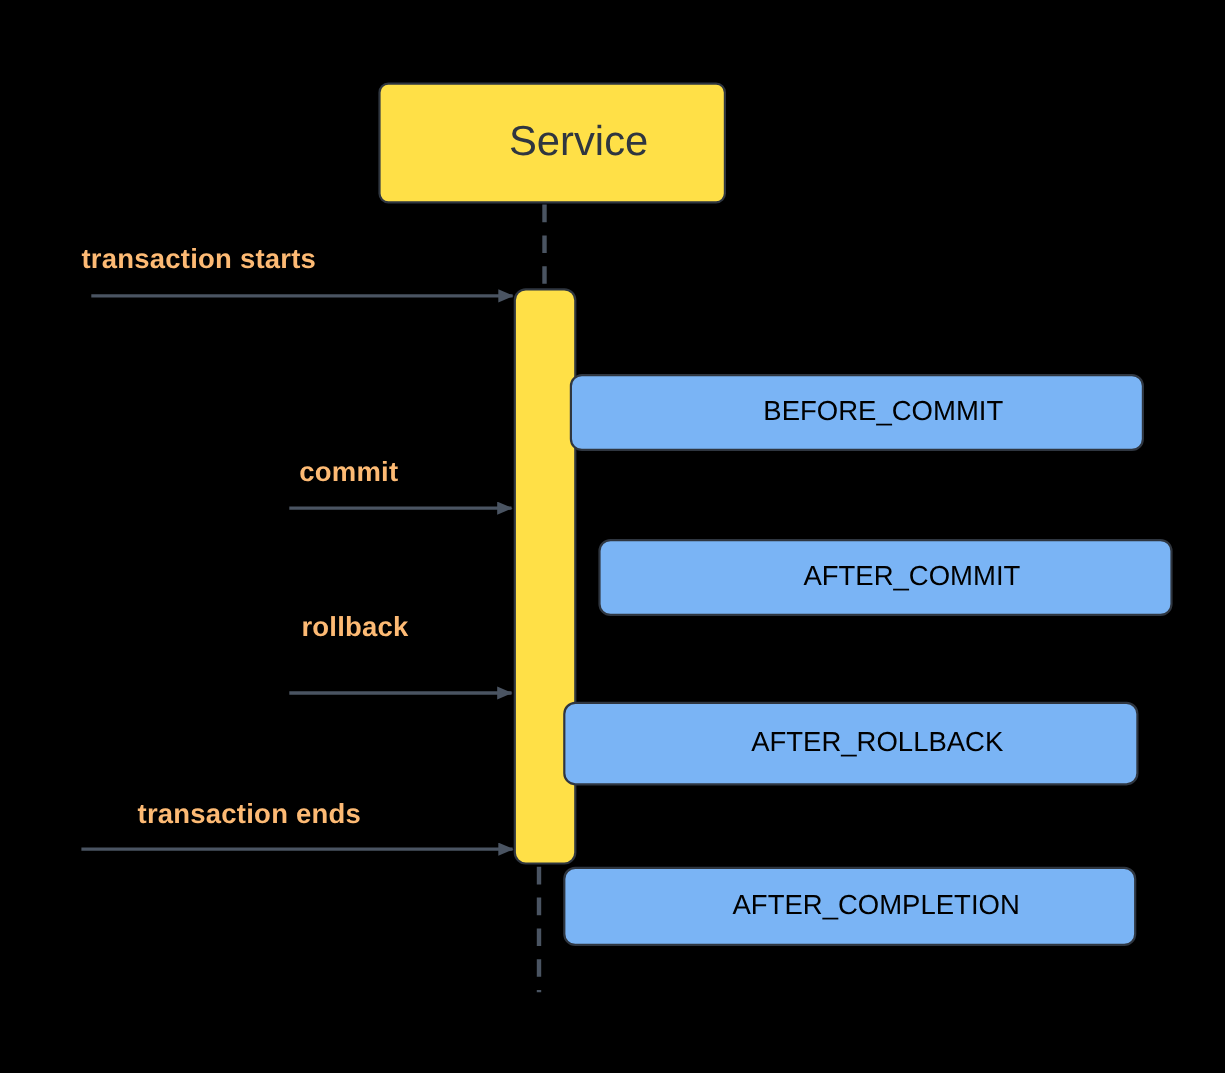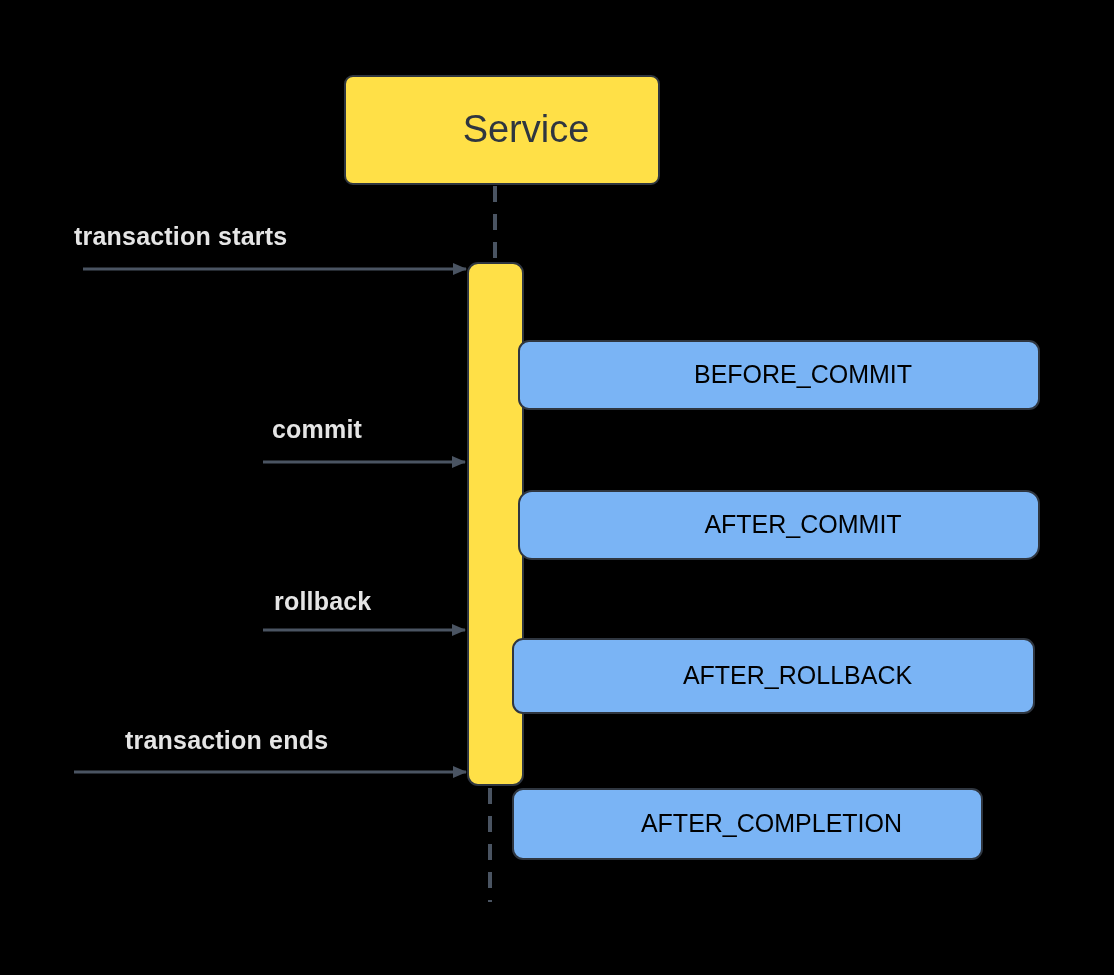--- a/index.html
+++ b/index.html
@@ -49,21 +49,21 @@
   }
   .activation-bar {
     position: absolute;
     box-sizing: border-box;
     background: #FFE047;
     border: 2px solid #2F3640;
     border-radius: 11px;
   }
   .msg-label {
     position: absolute;
-    color: #e5e5e5;
+    color: #fdba74;
     font-size: 25px;
     font-weight: bold;
     white-space: nowrap;
     letter-spacing: 0.2px;
   }
 </style>
 </head>
 <body>
 
 <div id="canvas">
@@ -87,33 +87,33 @@
   <div class="node-box participant-box" style="left:344px; top:75px; width:316px; height:110px;">
     <span>Service</span>
   </div>
 
   <div class="activation-bar" style="left:467px; top:262px; width:57px; height:524px;"></div>
 
   <div class="node-box event-box" style="left:518px; top:340px; width:522px; height:70px;">
     <span>BEFORE_COMMIT</span>
   </div>
 
-  <div class="node-box event-box" style="left:518px; top:490px; width:522px; height:70px;border-radius:14px;">
+  <div class="node-box event-box" style="left:544px; top:490px; width:522px; height:70px;">
     <span>AFTER_COMMIT</span>
   </div>
 
   <div class="node-box event-box" style="left:512px; top:638px; width:523px; height:76px;">
     <span>AFTER_ROLLBACK</span>
   </div>
 
-  <div class="node-box event-box" style="left:512px; top:788px; width:471px; height:72px;">
+  <div class="node-box event-box" style="left:512px; top:788px; width:521px; height:72px;">
     <span>AFTER_COMPLETION</span>
   </div>
 
   <div class="msg-label" style="left:74px; top:222px;">transaction starts</div>
 
   <div class="msg-label" style="left:272px; top:415px;text-align:right;">commit</div>
 
-  <div class="msg-label" style="left:274px; top:587px;">rollback</div>
+  <div class="msg-label" style="left:274px; top:556px;">rollback</div>
 
   <div class="msg-label" style="left:85px; top:726px;margin-left:40px;">transaction ends</div>
 
 </div>
 
 </body></html>

